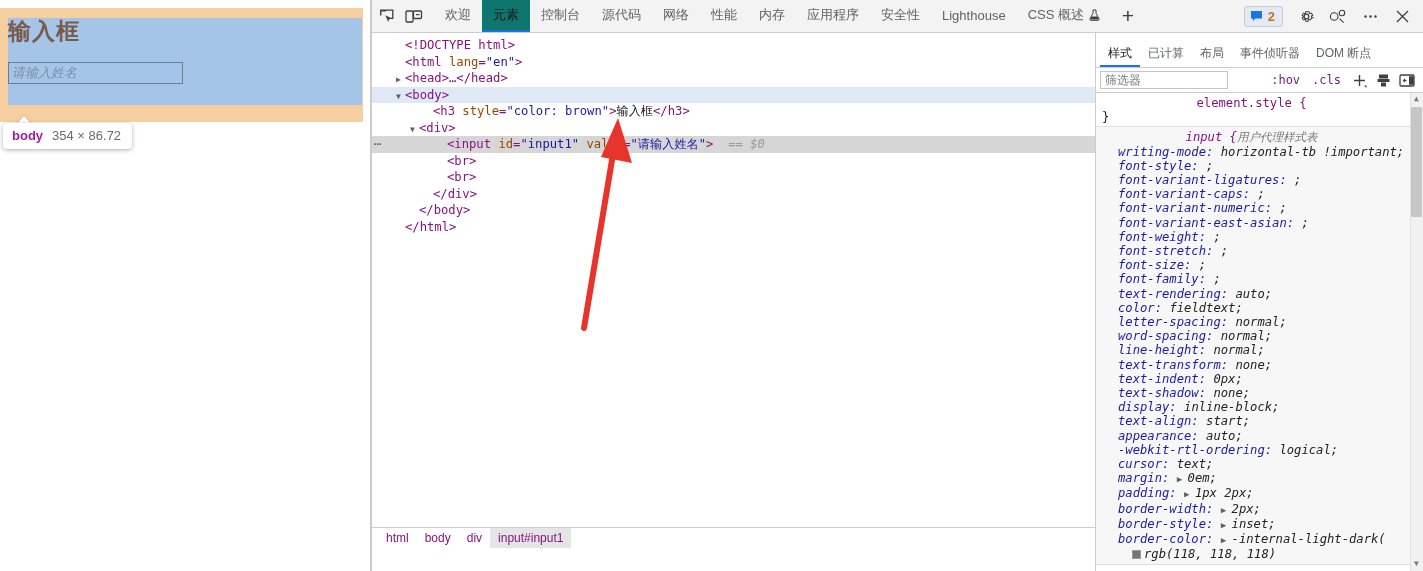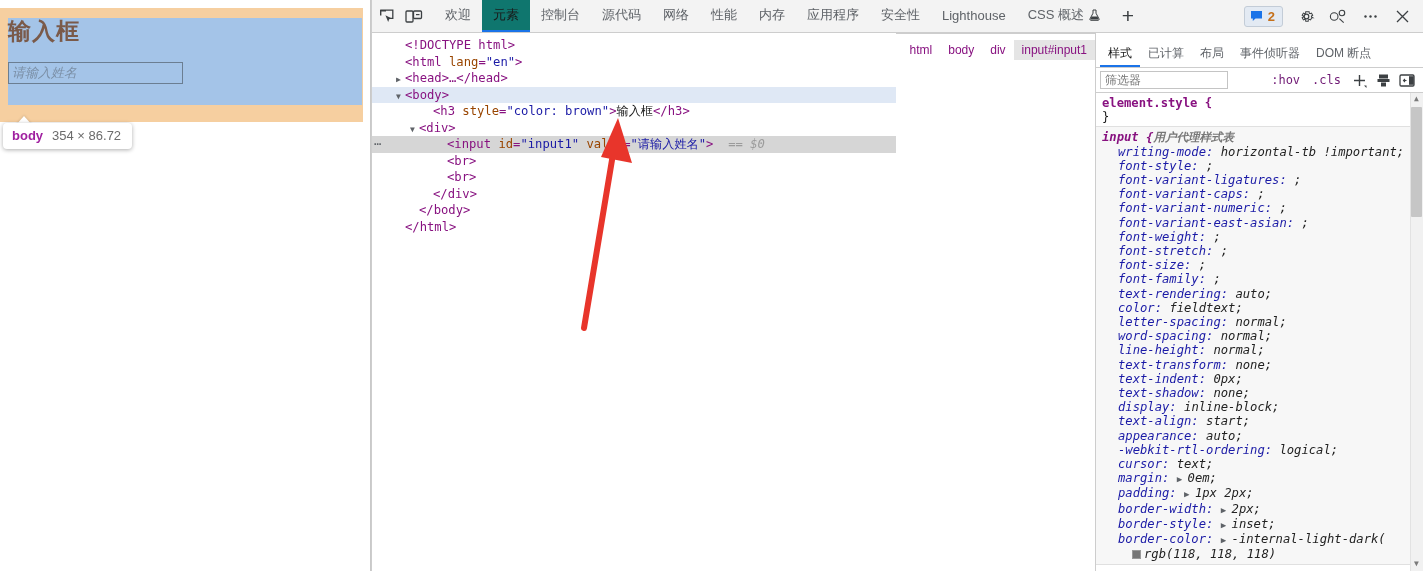--- a/index.html
+++ b/index.html
@@ -96,41 +96,41 @@
   #issues-chip {
     display:flex; align-items:center; gap:5px;
     background:#e3eaf3; border:1px solid #c3ccd7; border-radius:3px;
     padding:2px 7px 2px 5px; margin-right:6px; cursor:pointer;
   }
   #issues-chip .cnt { font-size:13px; color:#c5701a; font-weight:600; }
   .rt-icon { width:30px;height:26px;display:flex;align-items:center;justify-content:center;cursor:pointer; }
   
   #dt-middle { flex:1; display:flex; min-height:0; }
   #dom-pane {
-    width:724px; display:flex; flex-direction:row; min-width:0;
+    width:724px; display:flex; flex-direction:column; min-width:0;
     border-right:1px solid #cdcdcd; background:#fff;
   }
   #dom-tree {
     flex:1; overflow:hidden; padding-top:4px;
     font-family:"DejaVu Sans Mono","Liberation Mono",monospace;
     font-size:12.2px; line-height:16.5px; color:#222;
   }
   .dline { padding-left:16px; white-space:pre; height:16.5px; position:relative; }
   .dline.sel-body { background:#dfe8f5; }
   .dline.sel-input { background:#d6d6d6; }
   .tri { display:inline-block; width:9px; color:#5f6368; }
   .tg  { color:#881280; }
   .at  { color:#994500;margin-top:44px; }
   .av  { color:#1a1aa6; }
   .txt { color:#1a1a1a; }
   .eq  { color:#9b9b9b; font-style:italic; }
   .dotdot { position:absolute; left:2px; color:#5f6368; letter-spacing:1px; }
   #breadcrumb {
-    height:32px; min-height:26px; border-top:1px solid #cdcdcd;
-    display:flex; align-items:center; background:#fff; padding-left:6px;
+    height:44px; min-height:26px; border-top:1px solid #cdcdcd;
+    display:flex; align-items:flex-start; background:#fff; padding-left:6px;
   }
   .crumb {
     font-size:12px; color:#881280; padding:3px 8px; cursor:pointer;
     font-family:"Liberation Sans", sans-serif; white-space:nowrap;
   }
   .crumb.active { background:#e5e5e5; color:#881280; }
   
   #styles-pane { flex:1; display:flex; flex-direction:column; min-width:0; background:#fff; }
   #styles-tabs {
     height:26px; min-height:26px; display:flex; align-items:stretch;
@@ -154,21 +154,21 @@
   .tool-txt { font-size:12px;color:#701a75;padding:0 6px;cursor:pointer;
     font-family:"DejaVu Sans Mono", monospace; }
   .tool-ic { width:24px;height:20px;display:flex;align-items:center;justify-content:center;cursor:pointer; }
   #styles-body {
     flex:1; overflow:hidden; position:relative; background:#fff;
     font-family:"DejaVu Sans Mono","Liberation Mono",monospace;
     font-size:12.2px; line-height:14.2px; color:#1a1a1a;
   }
   .css-block { padding:3px 0 2px 6px; }
   .css-block.ua { background:#f7f7f7; border-top:1px solid #e0e0e0; border-bottom:1px solid #e0e0e0; }
-  .sel-line { display:flex; justify-content:flex-start; padding-right:22px;font-weight:bold; }
+  .sel-line { display:flex; justify-content:center; padding-right:22px; }
   .selector { color:#881280; }
   .ua .selector, .ua .prop, .ua .val, .ua .brace { font-style:italic; }
   .origin { color:#777; font-style:italic; font-size:11.5px; }
   .decl { padding-left:16px; white-space:pre; }
   .prop { color:#1a1aa6; }
   .val  { color:#222; }
   .arrow-tri { display:inline-block; color:#5f6368; font-size:9px; }
   .swatch { display:inline-block;width:9px;height:9px;background:#767676;
     border:1px solid #999; vertical-align:-1px; margin-right:3px; }
   

